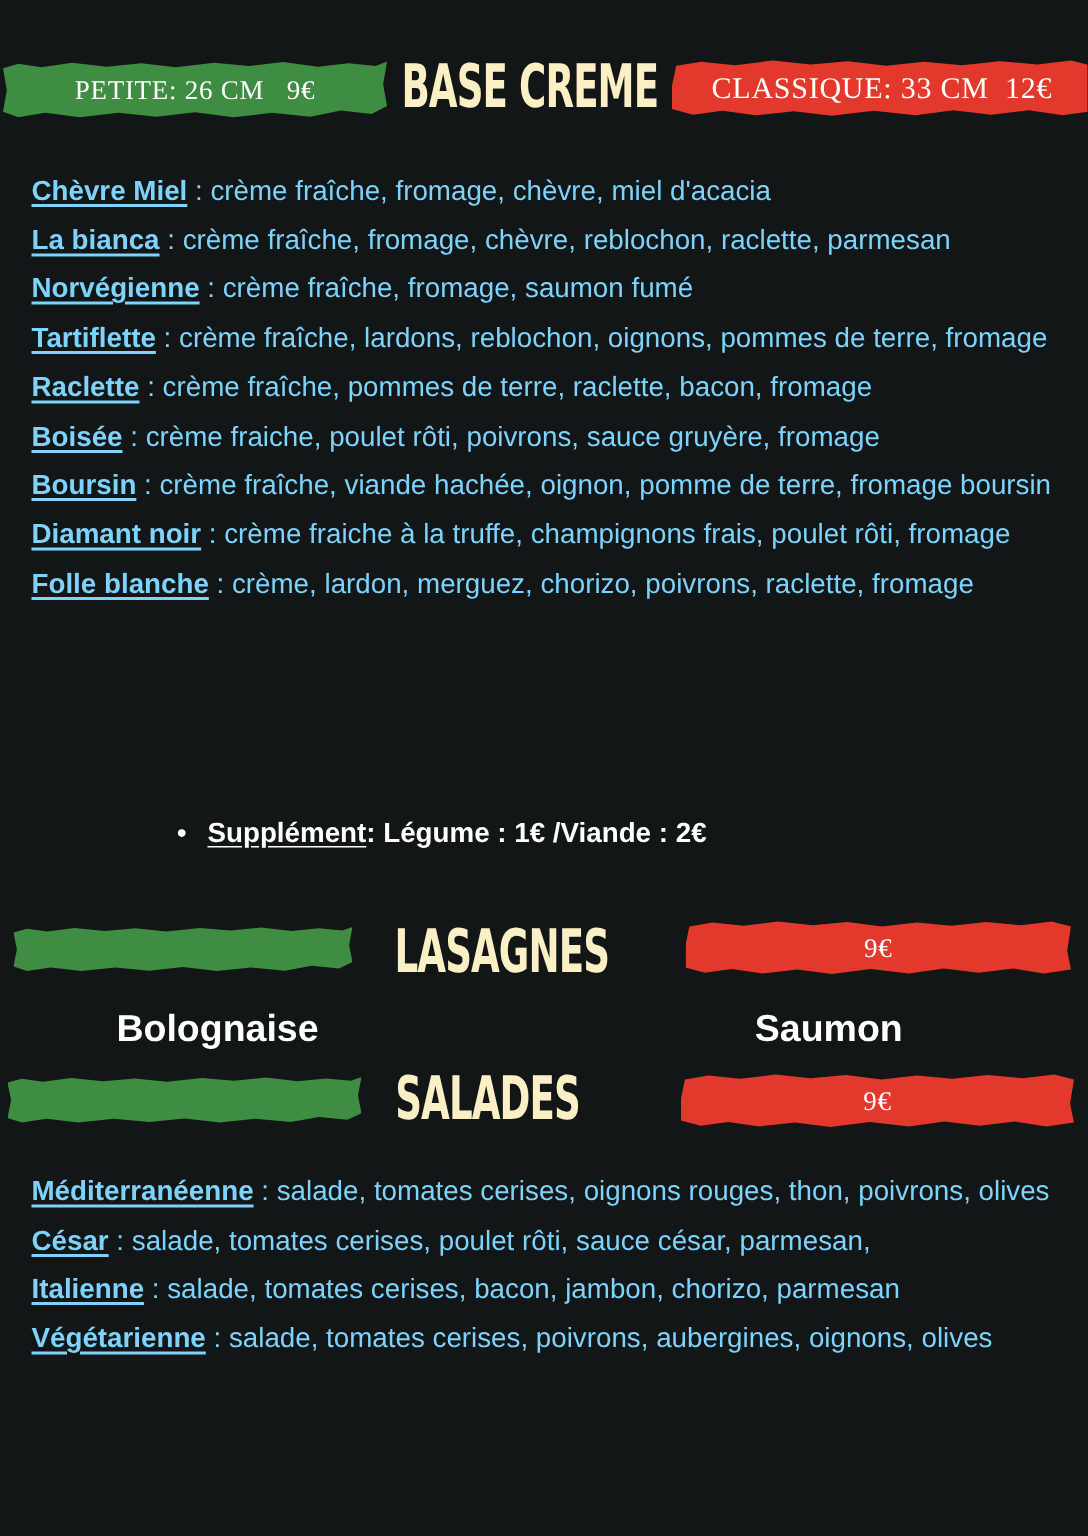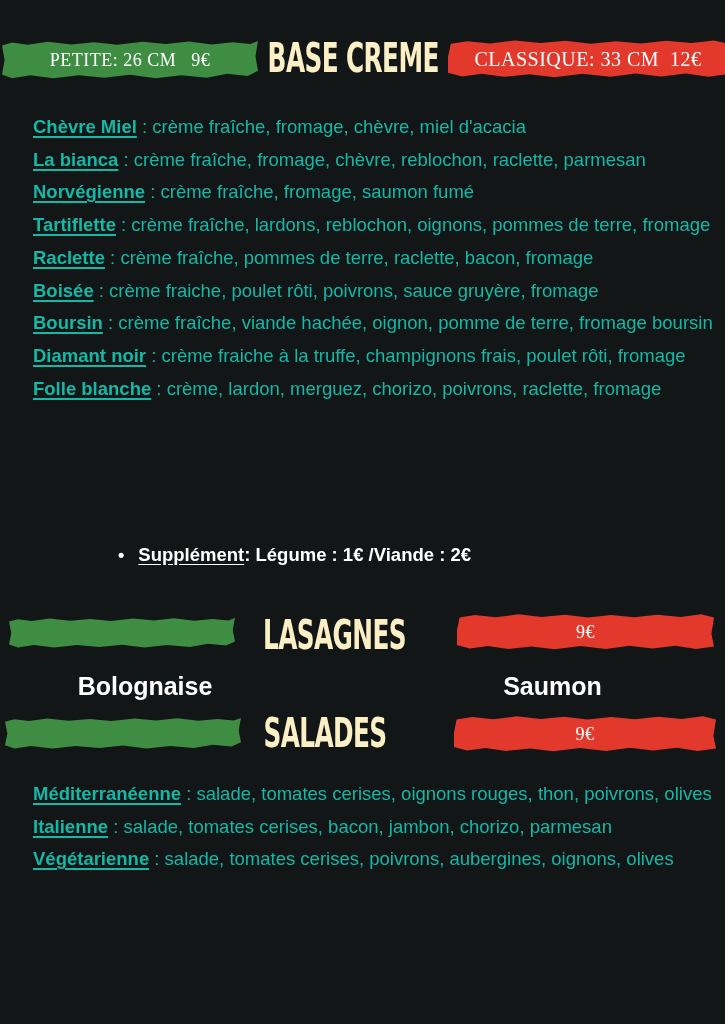--- a/index.html
+++ b/index.html
@@ -32,25 +32,25 @@
       font-weight: bold;
       color: #fbefc6;
       transform: scaleX(0.62);
       transform-origin: center;
       white-space: nowrap;
       text-align: center;
       letter-spacing: -1px;
     }
     .list {
       position: absolute;
-      left: 33px;
+      left: 21px;
       width: 685px;
       font-size: 18.5px;
       line-height: 32.7px;
-      color: #14b8a6;
+      color: #7dd3fc;
     }
     .item .name {
       font-weight: bold;
       text-decoration: underline;
       text-underline-offset: 3px;
       text-decoration-thickness: 1.5px;
     }
     .supp {
       position: absolute;
       left: 118px; top: 544px;
@@ -105,15 +105,16 @@
 <div class="dish" style="left:470px; top:672px; width:165px;">Saumon</div>
 
 <div class="band green torn-a" style="left:5px; top:718px; width:236px; height:31px;"></div>
 <div class="title" style="left:225px; top:710px; width:200px; font-size:40px; line-height:46px;">SALADES</div>
 <div class="band red torn-b" style="left:454px; top:716px; width:262px; height:36px; font-size:18px;">
   <span>9€</span>
 </div>
 
 <div class="list" style="top:778px;">
   <div class="item"><span class="name">Méditerranéenne</span><span> : salade, tomates cerises, oignons rouges, thon, poivrons, olives</span></div>
+  <div class="item"><span class="name">César</span><span> : salade, tomates cerises, poulet rôti, sauce césar, parmesan,</span></div>
   <div class="item"><span class="name">Italienne</span><span> : salade, tomates cerises, bacon, jambon, chorizo, parmesan</span></div>
   <div class="item"><span class="name">Végétarienne</span><span> : salade, tomates cerises, poivrons, aubergines, oignons, olives</span></div>
 </div>
 
 </body></html>

